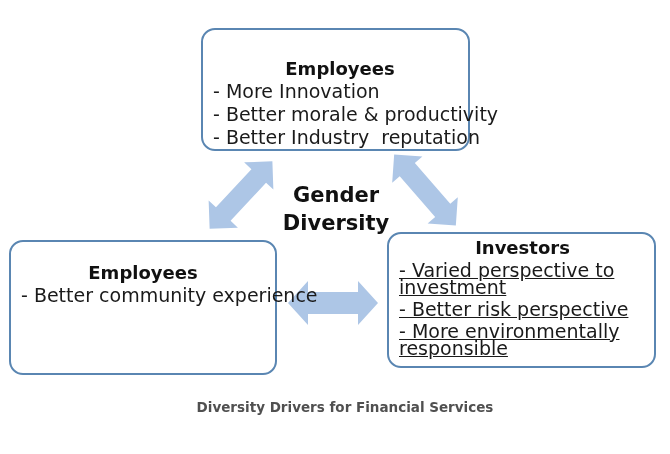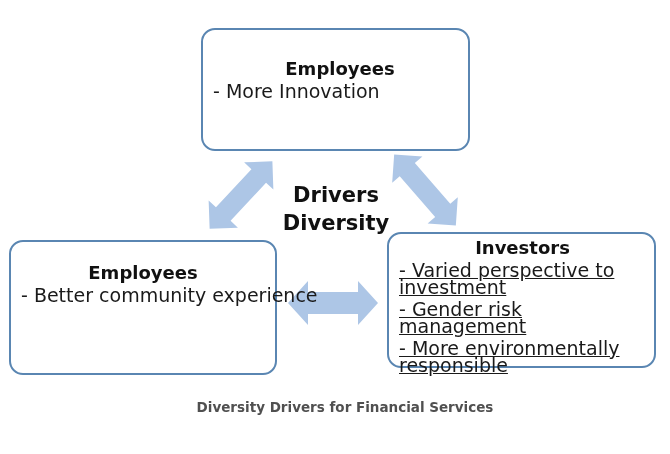--- a/index.html
+++ b/index.html
@@ -38,31 +38,33 @@
   </g>
 
   <g transform="translate(333,303)">
     <polygon points="-45,0 -25,-22 -25,-11 25,-11 25,-22 45,0 25,22 25,11 -25,11 -25,22" fill="#adc6e6"></polygon>
   </g>
 </svg>
 
 <div class="box" id="employees">
   <div class="box-title">Employees</div>
   <div class="item">- More Innovation</div>
+  <div class="item">- Better morale &amp; productivity</div>
+  <div class="item">- Better Industry  reputation</div>
 </div>
 
 <div class="center-label">
-  <div>Drivers</div>
+  <div>Gender</div>
   <div>Diversity</div>
 </div>
 
 <div class="box" id="investors">
   <div class="box-title">Investors</div>
   <div class="item">- Varied perspective to investment</div>
-  <div class="item">- Gender risk management</div>
+  <div class="item">- Better risk perspective</div>
   <div class="item">- More environmentally responsible</div>
 </div>
 
 <div class="box" id="customers">
   <div class="box-title">Employees</div>
   <div class="item">- Better community experience</div>
 </div>
 
 <div class="caption">Diversity Drivers for Financial Services</div>
 

